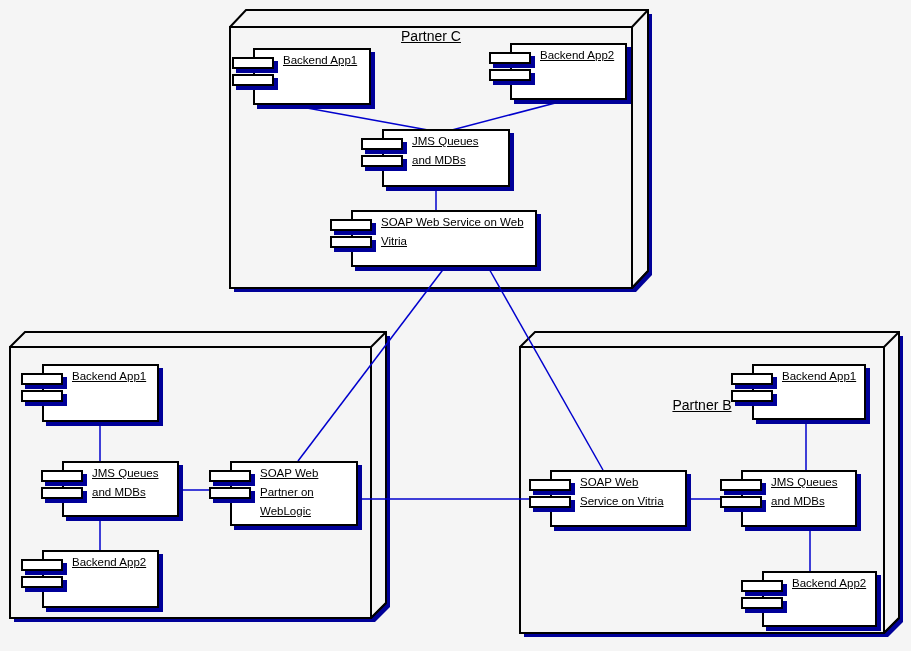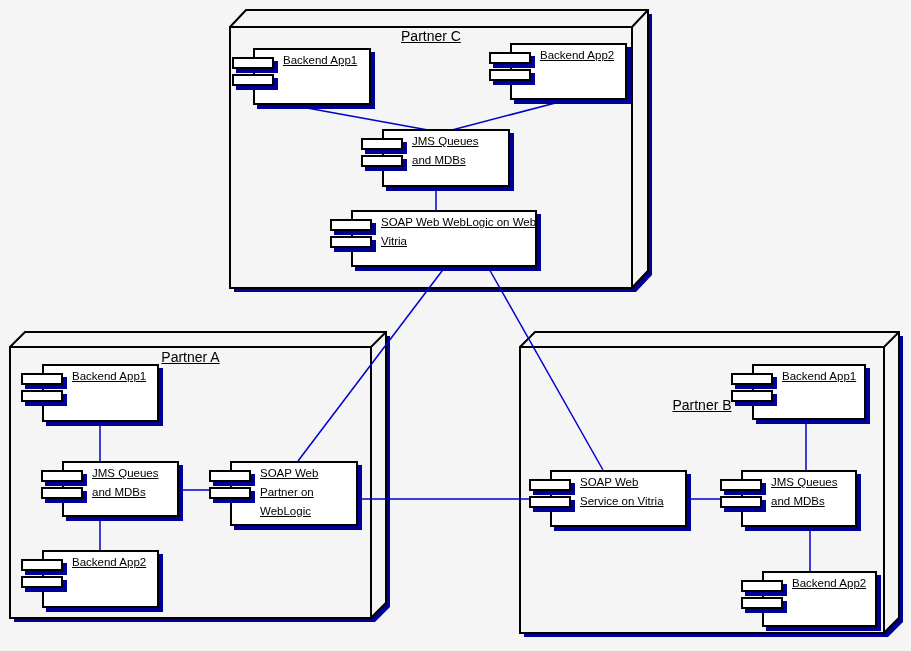--- a/index.html
+++ b/index.html
@@ -92,21 +92,20 @@
       <line x1="100" y1="517" x2="100" y2="550"></line>
       <line x1="179" y1="490" x2="211" y2="490"></line>
       <line x1="358" y1="499" x2="531" y2="499"></line>
       <line x1="687" y1="499" x2="722" y2="499"></line>
       <line x1="806" y1="420" x2="806" y2="470"></line>
       <line x1="810" y1="527" x2="810" y2="571"></line>
     </g>
   </svg>
 
   <div class="node-title" style="left:230px;top:28px;width:402px;">Partner C</div>
-  <div class="node-title" style="left:10px;top:349px;width:361px;">Partner A</div>
   <div class="node-title" style="left:520px;top:349px;width:364px;margin-top:48px;">Partner B</div>
 
   <div class="comp" style="left:253px;top:48px;width:118px;height:57px;">
     <div class="tab t1"></div>
     <div class="tab t2"></div>
     <div class="lbl">
       <span>Backend App1</span>
     </div>
   </div>
 
@@ -124,21 +123,21 @@
     <div class="lbl">
       <span>JMS Queues</span>
       <span>and MDBs</span>
     </div>
   </div>
 
   <div class="comp" style="left:351px;top:210px;width:186px;height:57px;">
     <div class="tab t1"></div>
     <div class="tab t2"></div>
     <div class="lbl">
-      <span>SOAP Web WebLogic on Web</span>
+      <span>SOAP Web Service on Web</span>
       <span>Vitria</span>
     </div>
   </div>
 
   <div class="comp" style="left:42px;top:364px;width:117px;height:58px;">
     <div class="tab t1"></div>
     <div class="tab t2"></div>
     <div class="lbl">
       <span>Backend App1</span>
     </div>

